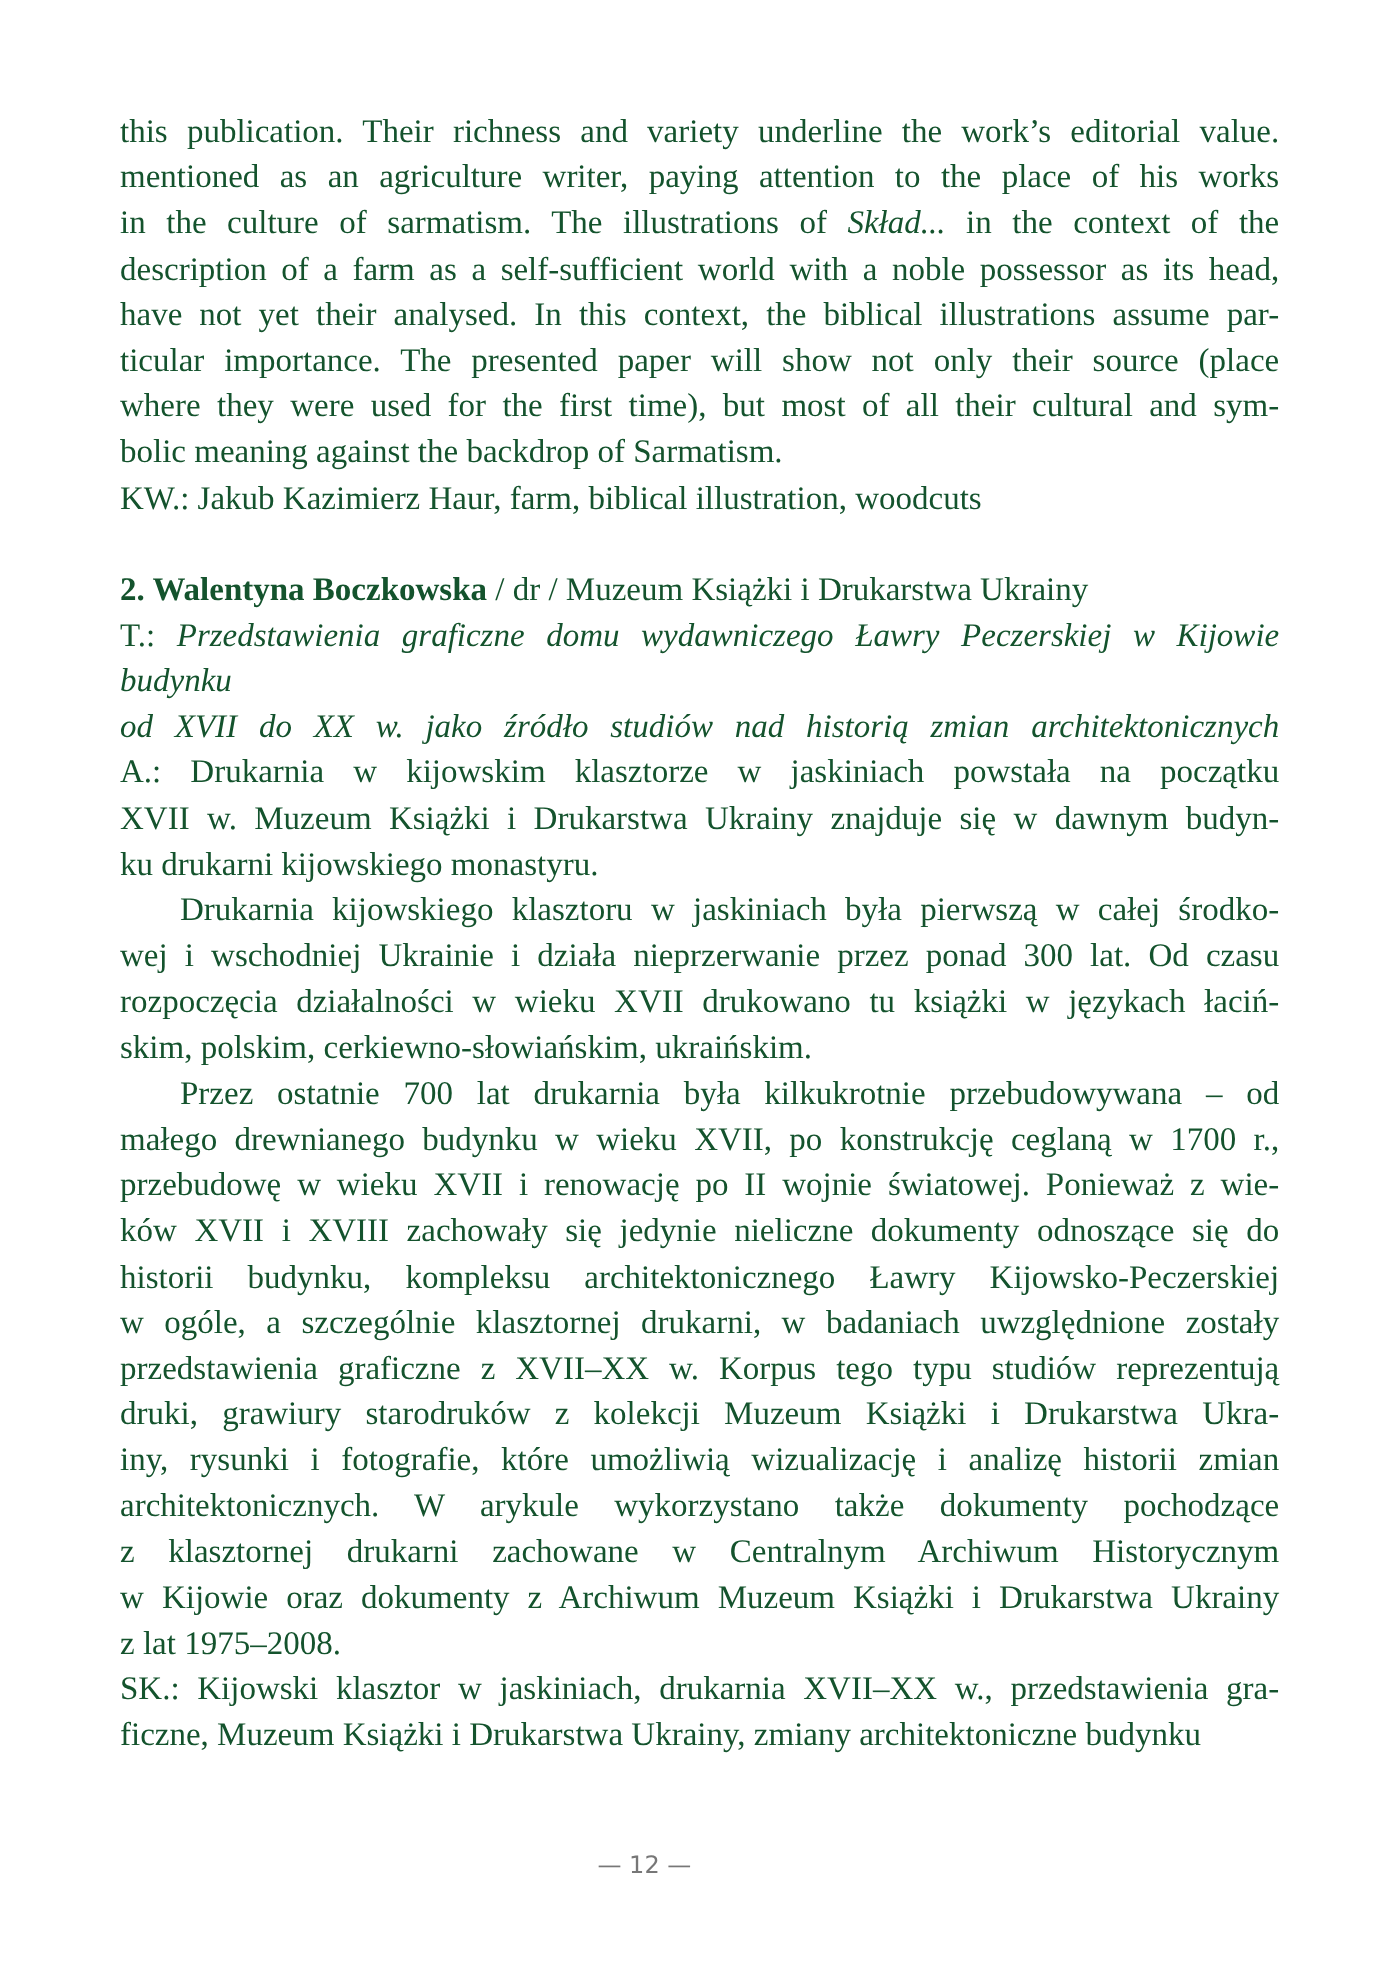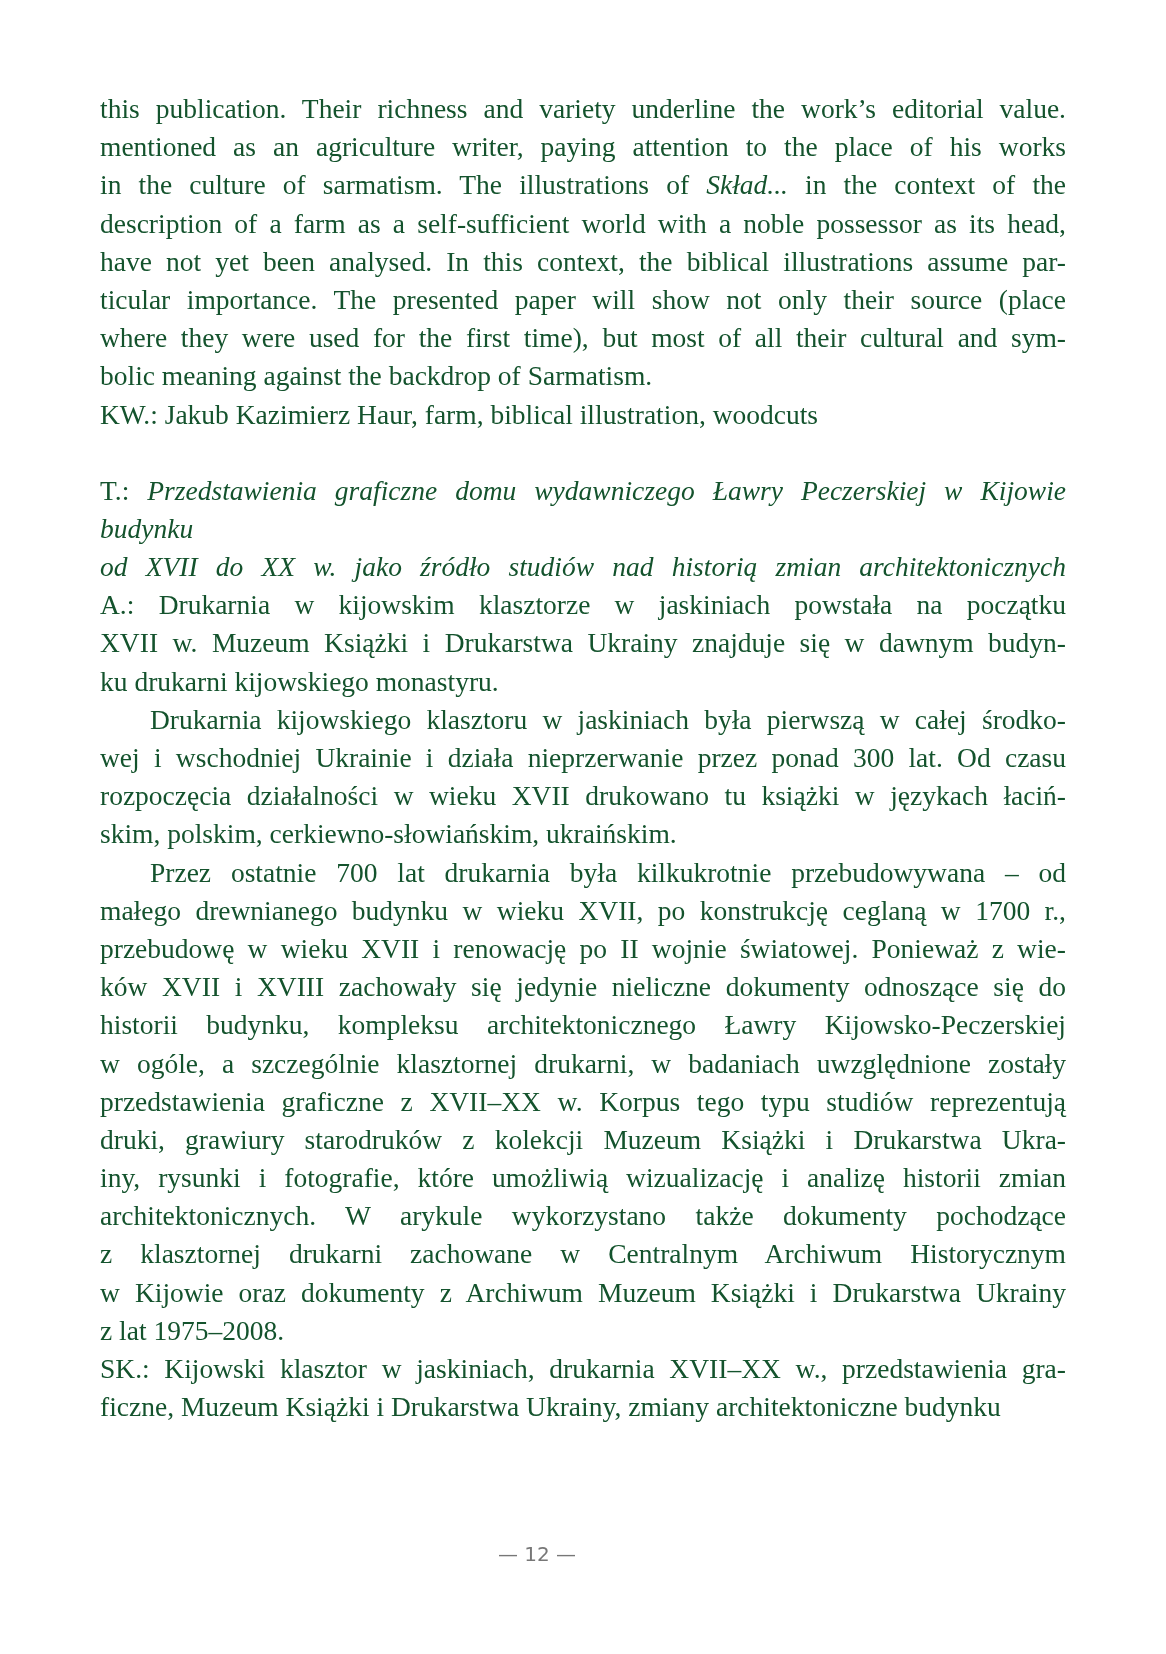--- a/index.html
+++ b/index.html
@@ -22,30 +22,31 @@
   </style>
 </head>
 <body>
 
 <div class="page">
   <div>
     <span class="line">this publication. Their richness and variety underline the work’s editorial value.</span>
     <span class="line">mentioned as an agriculture writer, paying attention to the place of his works</span>
     <span class="line"><span>in the culture of sarmatism. The illustrations of </span><span class="ital">Skład...</span><span> in the context of the</span></span>
     <span class="line">description of a farm as a self-sufficient world with a noble possessor as its head,</span>
-    <span class="line">have not yet been analysed. In this context, the biblical illustrations assume par-</span>
+    <span class="line">have not yet their analysed. In this context, the biblical illustrations assume par-</span>
     <span class="line">ticular importance. The presented paper will show not only their source (place</span>
     <span class="line">where they were used for the first time), but most of all their cultural and sym-</span>
     <span class="line last">bolic meaning against the backdrop of Sarmatism.</span>
     <span class="line last">KW.: Jakub Kazimierz Haur, farm, biblical illustration, woodcuts</span>
   </div>
 
   <div class="gap"></div>
 
   <div>
+    <span class="line last"><span class="bold">2. Walentyna Boczkowska</span><span> / dr / Muzeum Książki i Drukarstwa Ukrainy</span></span>
     <span class="line"><span>T.: </span><span class="ital">Przedstawienia graficzne domu wydawniczego Ławry Peczerskiej w Kijowie</span></span>
     <span class="line last ital">budynku</span>
     <span class="line ital">od XVII do XX w. jako źródło studiów nad historią zmian architektonicznych</span>
 
     <span class="line">A.: Drukarnia w kijowskim klasztorze w jaskiniach powstała na początku</span>
     <span class="line">XVII w. Muzeum Książki i Drukarstwa Ukrainy znajduje się w dawnym budyn-</span>
     <span class="line last">ku drukarni kijowskiego monastyru.</span>
 
     <span class="line indent">Drukarnia kijowskiego klasztoru w jaskiniach była pierwszą w całej środko-</span>
     <span class="line">wej i wschodniej Ukrainie i działa nieprzerwanie przez ponad 300 lat. Od czasu</span>

